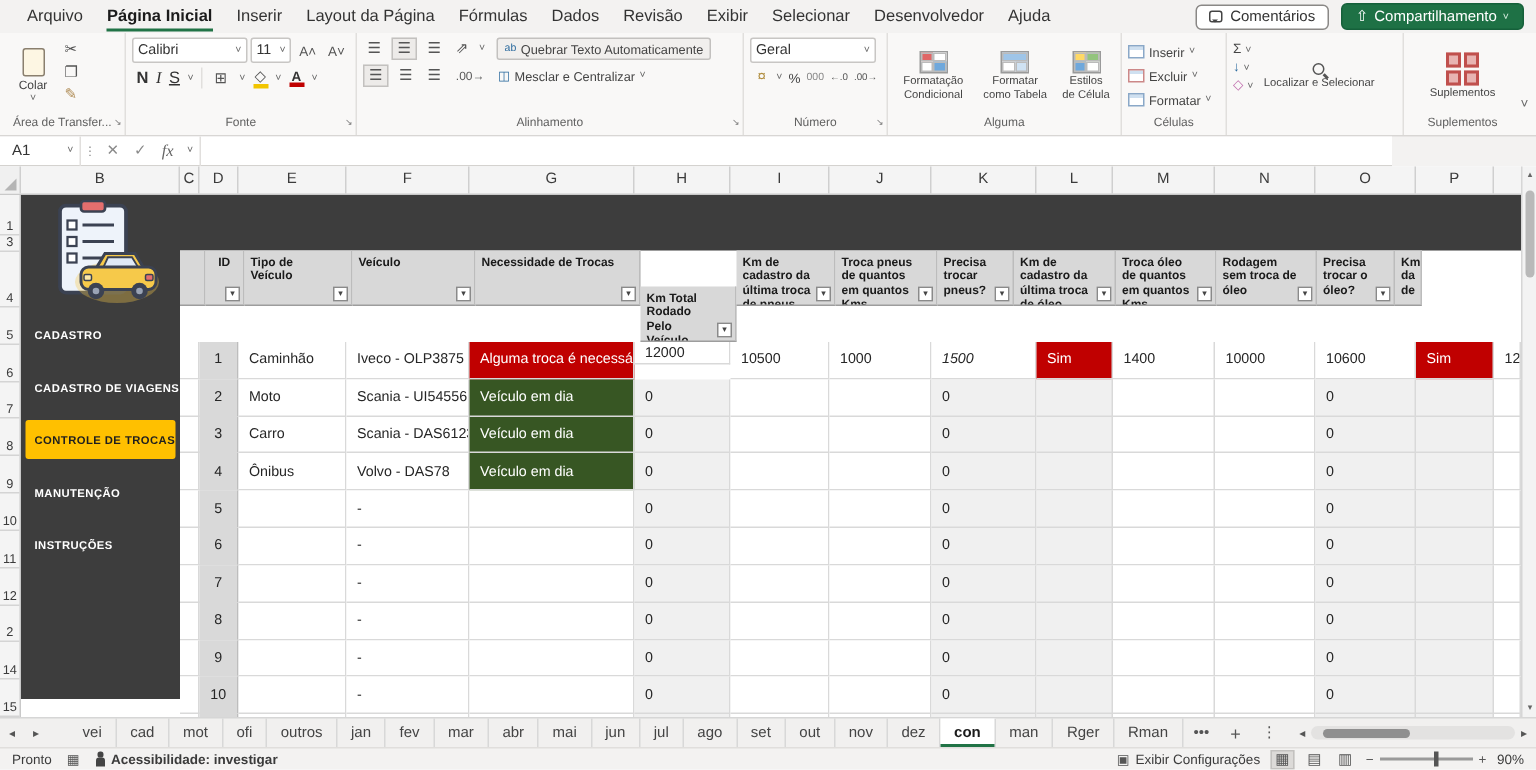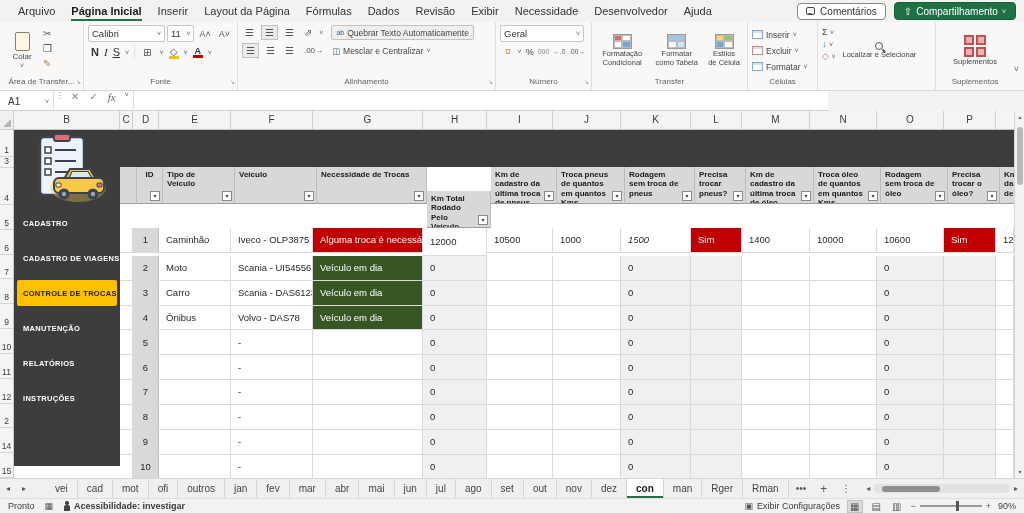--- a/index.html
+++ b/index.html
@@ -36,21 +36,21 @@
   .cellico { width:11px; height:9px; border:1px solid #8aa8c8; background:linear-gradient(#cfe0f0 30%,#fff 30%); display:inline-block; }
   .mosaic { width:19px; height:15px; display:grid; grid-template-columns:1fr 1fr; grid-template-rows:1fr 1fr; border:1px solid #9a9a9a; }
   .mosaic span { border:0.5px solid #bbb; }
   .searchico { width:8px; height:8px; border:1.5px solid #555; border-radius:50%; position:relative; display:inline-block; }
   .searchico::after { content:""; position:absolute; width:4px; height:1.5px; background:#555; transform:rotate(45deg); left:6px; top:7px; }
   .addin-ico { width:22px; height:22px; display:grid; grid-template-columns:1fr 1fr; grid-template-rows:1fr 1fr; gap:2px; }
   .addin-ico span { border:2px solid #c0504d; background:#e8b4b2; }
   #ribbon-collapse { position:absolute; right:5px; bottom:16px; font-size:9px; color:#666; }
 
   
-  #formulabar { position:absolute; left:0; top:91px; width:828px; height:20px; background:#fff; border-bottom:1px solid #d4d2cf; display:flex; align-items:flex-start; }
+  #formulabar { position:absolute; left:0; top:91px; width:928px; height:20px; background:#fff; border-bottom:1px solid #d4d2cf; display:flex; align-items:center; }
   #namebox { width:54px; height:20px; display:flex; align-items:center; padding:0 4px 0 8px; font-size:10px; color:#333; border-right:1px solid #e1dfdd; }
   #namebox .chev { margin-left:auto; }
   .fb-ico { font-size:10px; color:#8a8a8a; padding:0 5px; }
   #fx { font-family:"Liberation Serif",serif; font-style:italic; font-size:11px; color:#666; }
   #formula-input { flex:1; height:20px; border-left:1px solid #e1dfdd; font-size:10px; padding:0 6px; color:#333; }
 
   
   #sheet { position:absolute; left:0; top:111px; width:1024px; height:367px; background:#fff; }
   #colheads { position:absolute; left:0; top:0; height:19px; width:1014px; display:flex; background:#f4f4f4; border-bottom:1px solid #c9c9c9; }
   .colhead { border-right:1px solid #cfcfcf; font-size:10px; color:#3b3b3b; text-align:center; line-height:18px; flex:0 0 auto; }
@@ -114,21 +114,21 @@
   <div id="menubar">
     <div id="menu-items">
         <div class="menu-item">Arquivo</div>
         <div class="menu-item active">Página Inicial</div>
         <div class="menu-item">Inserir</div>
         <div class="menu-item">Layout da Página</div>
         <div class="menu-item">Fórmulas</div>
         <div class="menu-item">Dados</div>
         <div class="menu-item">Revisão</div>
         <div class="menu-item">Exibir</div>
-        <div class="menu-item">Necessidade</div>
+        <div class="menu-item">Selecionar</div>
         <div class="menu-item">Desenvolvedor</div>
         <div class="menu-item">Ajuda</div>
       </div>
     <div id="menubar-right">
       <button class="comments-btn">
         <span class="bubble"></span>
         <span>Comentários</span>
       </button>
       <button class="share-btn">
         <span>⇧</span>
@@ -261,21 +261,21 @@
         <div class="gbtn">
           <span class="mosaic">
               <span style="background:#ffd966"></span>
               <span style="background:#93c47d"></span>
               <span style="background:#6fa8dc"></span>
               <span style="background:#fff"></span>
             </span>
           <span class="two-line">Estilos de Célula</span>
         </div>
       </div>
-      <div class="rg-label"><span>Transfer</span></div>
+      <div class="rg-label"><span>Alguma</span></div>
     </div>
 
     <div class="rgroup" style="width:70px">
       <div class="rg-body" style="flex-direction:column;gap:1px;justify-content:center">
         <div class="stackrow">
             <span class="cellico"></span>
             <span>Inserir</span>
             <span class="chev">˅</span>
           </div>
         <div class="stackrow">
@@ -395,51 +395,49 @@
           <circle cx="42" cy="61" r="5.5" fill="#3b4252"></circle>
             <circle cx="42" cy="61" r="2.2" fill="#9aa4b5"></circle>
           <circle cx="71" cy="61" r="5.5" fill="#3b4252"></circle>
             <circle cx="71" cy="61" r="2.2" fill="#9aa4b5"></circle>
         </svg>
         <div id="side-items">
             <div class="side-item">CADASTRO</div>
             <div class="side-item">CADASTRO DE VIAGENS</div>
             <div class="side-item active" style="background: rgb(255, 192, 0);">CONTROLE DE TROCAS</div>
             <div class="side-item">MANUTENÇÃO</div>
-            <div class="side-item">RELATÓRIOS</div>
             <div class="side-item">INSTRUÇÕES</div>
           </div>
       </div>
       <div id="grid">
           <div class="grow">
             <div class="hcell" style="width: 13px; height: 37px;"></div>
             <div class="hcell center" style="width: 26px; height: 37px;">ID<div class="fbtn">▾</div></div>
             <div class="hcell" style="width: 72px; height: 37px;">Tipo de Veículo<div class="fbtn">▾</div></div>
             <div class="hcell" style="width: 82px; height: 37px;">Veículo<div class="fbtn">▾</div></div>
             <div class="hcell" style="width: 110px; height: 37px;">Necessidade de Trocas<div class="fbtn">▾</div></div>
             <div class="hcell" style="width: 64px; height: 37px; margin-top: 24px;">Km Total Rodado Pelo Veículo<div class="fbtn">▾</div></div>
             <div class="hcell" style="width: 66px; height: 37px;">Km de cadastro da última troca de pneus<div class="fbtn">▾</div></div>
             <div class="hcell" style="width: 68px; height: 37px;">Troca pneus de quantos em quantos Kms<div class="fbtn">▾</div></div>
-            <div class="hcell" style="width: 70px; height: 37px;">Rodagem sem troca de pneus<div class="fbtn">▾</div></div>
             <div class="hcell" style="width: 51px; height: 37px;">Precisa trocar pneus?<div class="fbtn">▾</div></div>
             <div class="hcell" style="width: 68px; height: 37px;">Km de cadastro da última troca de óleo<div class="fbtn">▾</div></div>
             <div class="hcell" style="width: 67px; height: 37px;">Troca óleo de quantos em quantos Kms<div class="fbtn">▾</div></div>
             <div class="hcell" style="width: 67px; height: 37px;">Rodagem sem troca de óleo<div class="fbtn">▾</div></div>
             <div class="hcell" style="width: 52px; height: 37px;">Precisa trocar o óleo?<div class="fbtn">▾</div></div>
             <div class="hcell" style="width: 18px; height: 37px; padding: 3px 0px 2px 4px;">Km
 da
 de</div>
           </div>
           <div class="grow">
             <div class="dcell" style="width: 13px; height: 24.8182px;"></div>
             <div class="dcell idcol" style="width: 26px; height: 24.8182px;">1</div>
             <div class="dcell" style="width: 72px; height: 24.8182px;">Caminhão</div>
             <div class="dcell" style="width: 82px; height: 24.8182px;">Iveco - OLP3875</div>
             <div class="dcell colored" style="width: 110px; height: 24.8182px; background: rgb(192, 0, 0);">Alguma troca é necessária</div>
-            <div class="dcell" style="width: 64px; height: 28px;">12000</div>
+            <div class="dcell" style="width: 64px; height: 15px;">12000</div>
             <div class="dcell" style="width: 66px; height: 24.8182px;">10500</div>
             <div class="dcell" style="width: 68px; height: 24.8182px;">1000</div>
             <div class="dcell" style="width: 70px; height: 24.8182px; font-style: italic;">1500</div>
             <div class="dcell colored" style="width: 51px; height: 24.8182px; background: rgb(192, 0, 0);">Sim</div>
             <div class="dcell" style="width: 68px; height: 24.8182px;">1400</div>
             <div class="dcell" style="width: 67px; height: 24.8182px;">10000</div>
             <div class="dcell" style="width: 67px; height: 24.8182px;">10600</div>
             <div class="dcell colored" style="width: 52px; height: 24.8182px; background: rgb(192, 0, 0);">Sim</div>
             <div class="dcell" style="width: 18px; height: 24.8182px;">12</div>
           </div>

